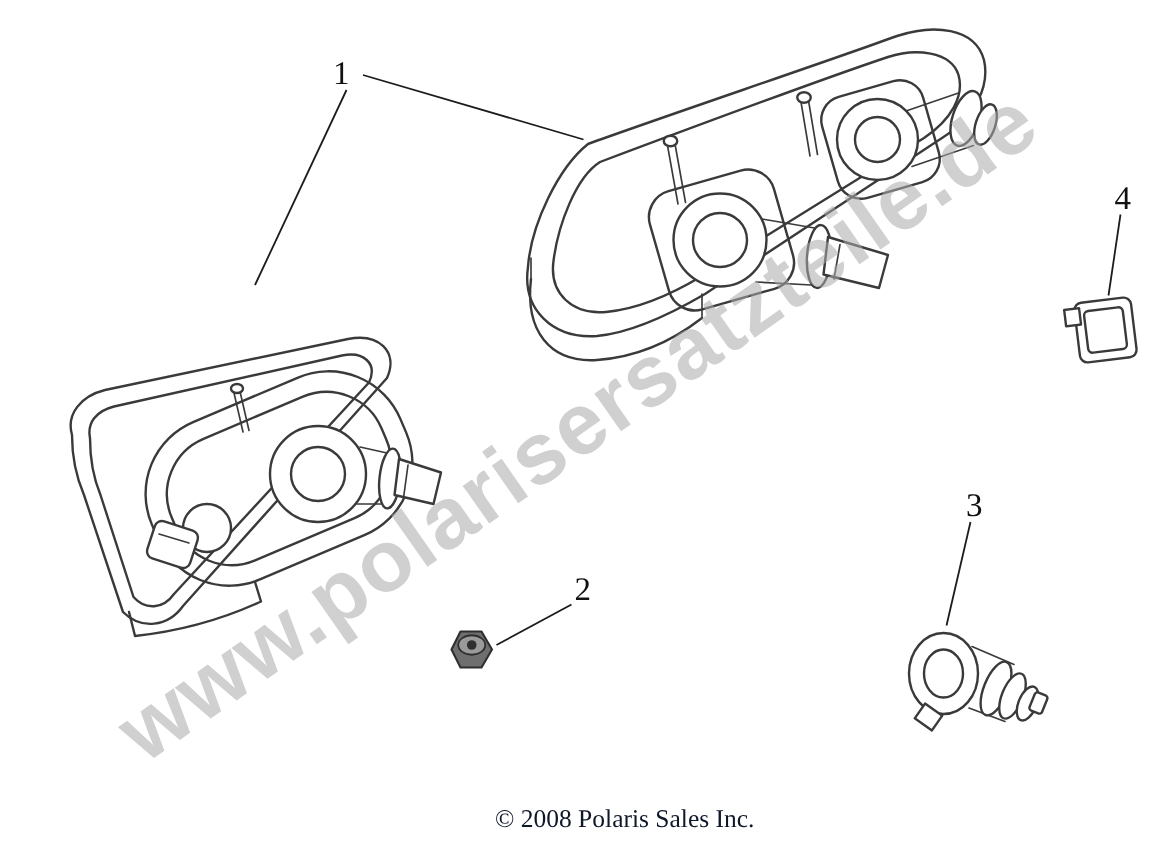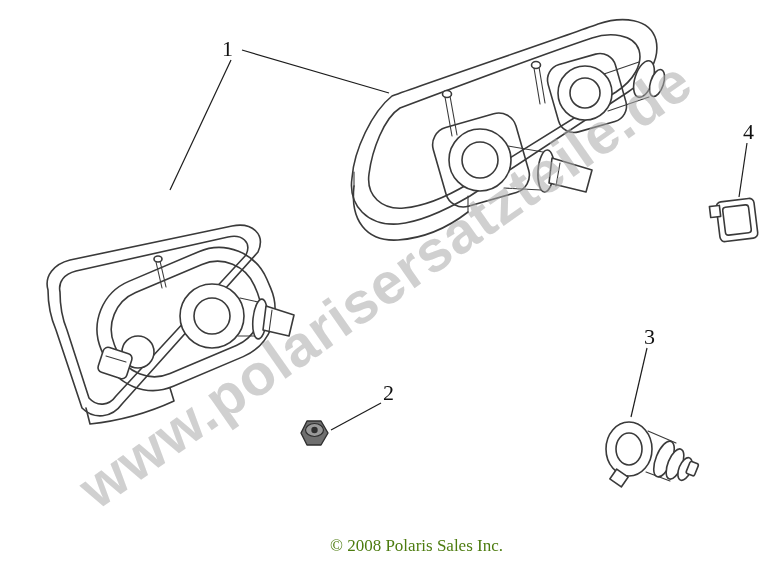--- a/index.html
+++ b/index.html
@@ -35,21 +35,21 @@
     pointer-events: none;
     user-select: none;
   }
 
   .copyright {
     position: absolute;
     left: 330px;
     top: 536px;
     font-family: "Liberation Serif", serif;
     font-size: 17px;
-    color: #4d7c0f;
+    color: #0f172a;
     white-space: nowrap;
   }
 </style>
 </head>
 <body>
 
 <div class="stage">
 
   <svg width="769" height="568" viewBox="0 0 769 568">
 

